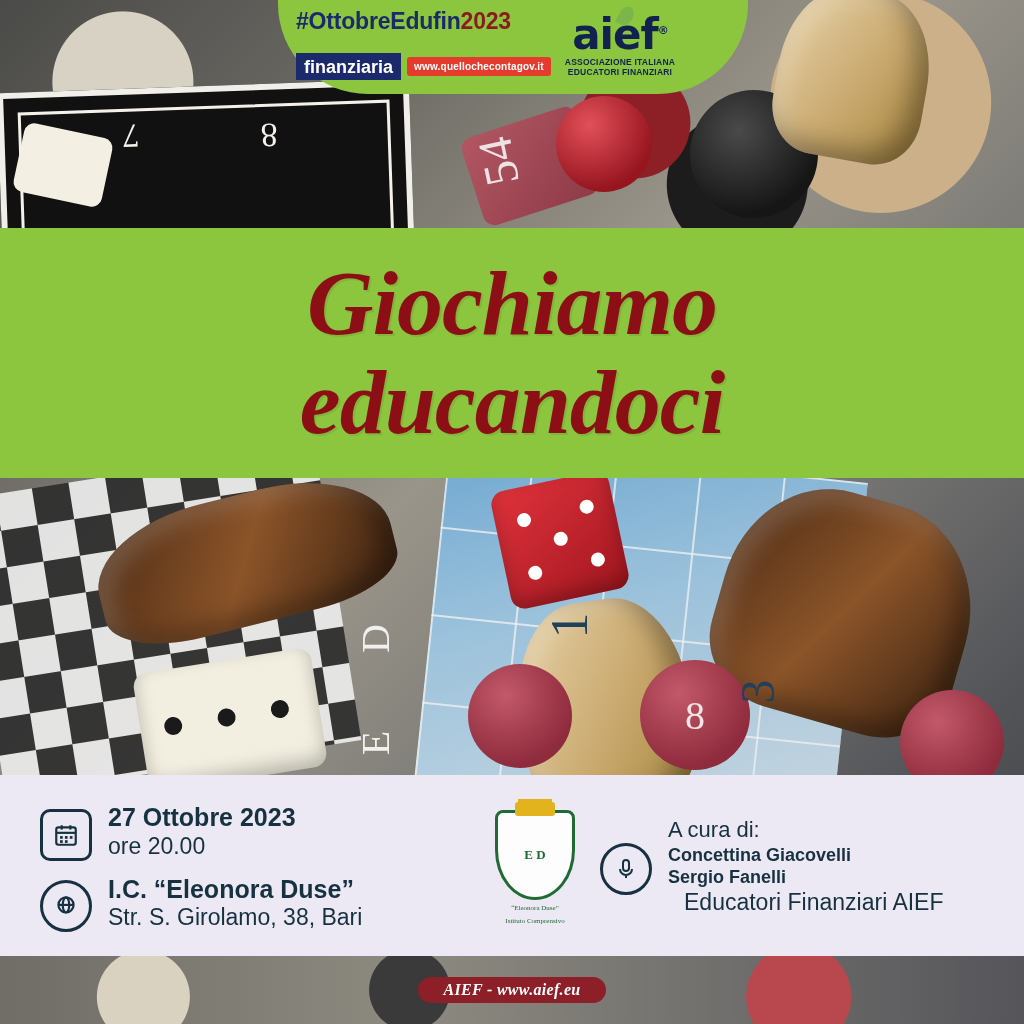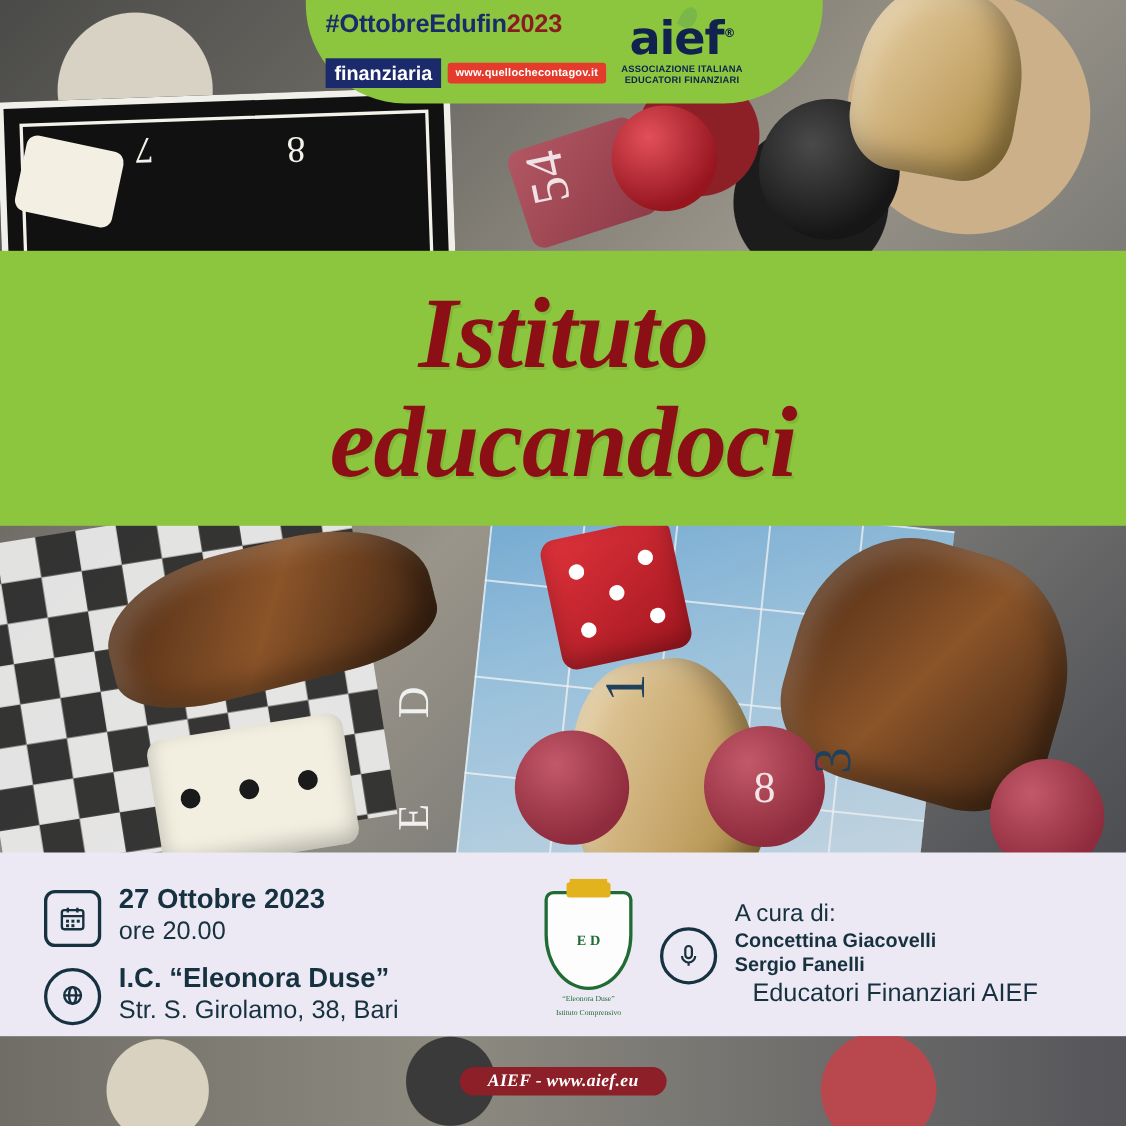--- a/index.html
+++ b/index.html
@@ -291,21 +291,21 @@
     line-height: 1.2;
   }
   .speaker-role { font-size: 23px; color: #16313f; line-height: 1.3; }
 
   
   .footer-strip {
     position: absolute;
     left: 0;
     bottom: 0;
     width: 1024px;
-    height: 82px;
+    height: 68px;
     overflow: hidden;
     background:
       radial-gradient(circle at 14% 60%, #d9d2c0 0 46px, rgba(0,0,0,0) 47px),
       radial-gradient(circle at 40% 50%, #3a3a3a 0 40px, rgba(0,0,0,0) 41px),
       radial-gradient(circle at 78% 60%, #b9474e 0 52px, rgba(0,0,0,0) 53px),
       linear-gradient(90deg, #6f6d66, #8d8a80 40%, #55555a 100%);
     display: flex;
     align-items: center;
     justify-content: center;
   }
@@ -386,21 +386,21 @@
         <span>aief</span><span class="reg">®</span>
       </div>
       <div class="aief-sub">
         <div>ASSOCIAZIONE ITALIANA</div>
         <div>EDUCATORI FINANZIARI</div>
       </div>
     </div>
   </div>
 
   <div class="title-band">
-    <div class="title-line">Istituto</div>
+    <div class="title-line">Giochiamo</div>
     <div class="title-line">educandoci</div>
   </div>
 
   <div class="info-panel">
 
     <div class="info-left">
       <div class="info-row">
         <span class="ico">
           <svg width="26" height="26" viewBox="0 0 24 24" fill="none" stroke="#16313f" stroke-width="2">
             <rect x="3" y="5" width="18" height="16" rx="2"></rect>

